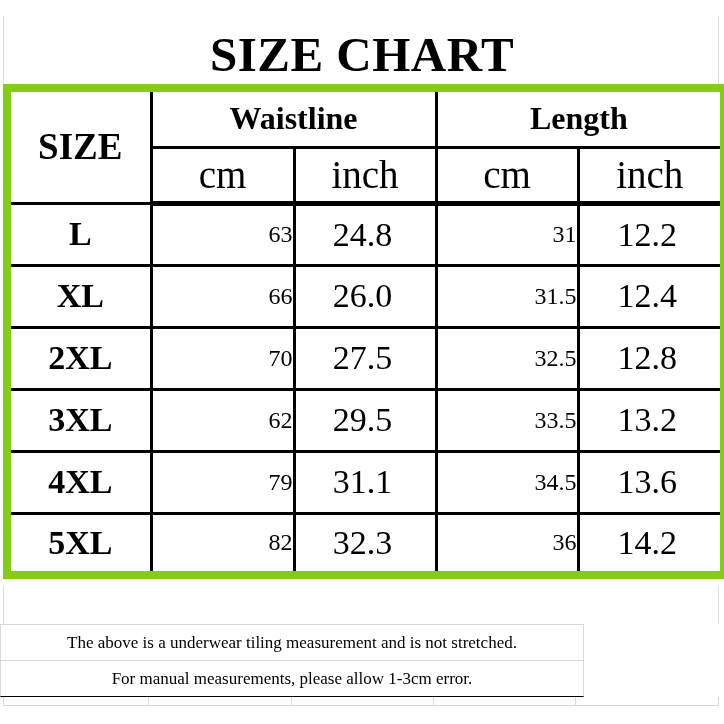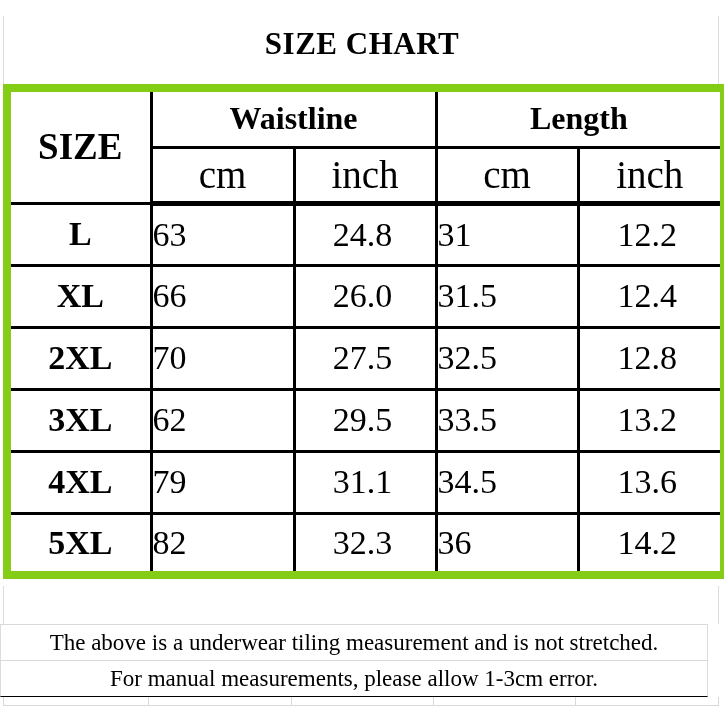--- a/index.html
+++ b/index.html
@@ -15,21 +15,21 @@
   
   .title-cell {
     position: absolute; left: 3px; top: 16px;
     width: 716px; height: 68px;
     border-left: 1px solid #dcdcdc;
     border-right: 1px solid #dcdcdc;
   }
   .page-title {
     position: absolute; left: 0; top: 26px; width: 724px;
     text-align: center;
-    font-size: 31px; font-weight: 700;
+    font-size: 49px; font-weight: 700;
     letter-spacing: 0.5px;
     white-space: nowrap;
   }
 
   table.size-table {
     position: absolute; left: 3px; top: 84px;
     width: 717px;
     border-collapse: collapse;
     table-layout: fixed;
     border: 8px solid #84cc16;
@@ -42,35 +42,35 @@
   }
   tr.group-row    { height: 59px; }
   tr.unit-row     { height: 56px; }
   tr.data-row     { height: 62px; }
 
   th.size-head  { font-size: 37px; font-weight: 700; }
   th.group-head { font-size: 32px; font-weight: 700; }
   th.unit-head  { font-size: 39px; font-weight: 400; border-bottom: 5px solid #000; }
 
   td.size-label { font-size: 34px; font-weight: 700; }
-  td.val-c      { font-size: 34px; font-weight: 400; text-align: left; }
+  td.val-c      { font-size: 24px; font-weight: 400; text-align: right; }
   td.val-r      { font-size: 34px; font-weight: 400; text-align: center; padding-right: 5px; }
 
   
   .gap-row {
     position: absolute; left: 3px; top: 586px;
     width: 716px; height: 38px;
     border-left: 1px solid #dcdcdc;
     border-right: 1px solid #dcdcdc;
   }
 
   .note-row {
-    position: absolute; left: 0; width: 708px;
+    position: absolute; left: 0; width: 584px;
     display: flex; align-items: center; justify-content: center;
-    font-size: 23px; font-weight: 400;
+    font-size: 17px; font-weight: 400;
     white-space: nowrap;
     border-top: 1px solid #d9d9d9;
     border-left: 1px solid #dcdcdc;
     border-right: 1px solid #dcdcdc;
   }
   .note-row.first  { top: 624px; height: 36px; }
   .note-row.second { top: 660px; height: 37px; border-bottom: 1px solid #000000; }
 
   
   .stub-row {

